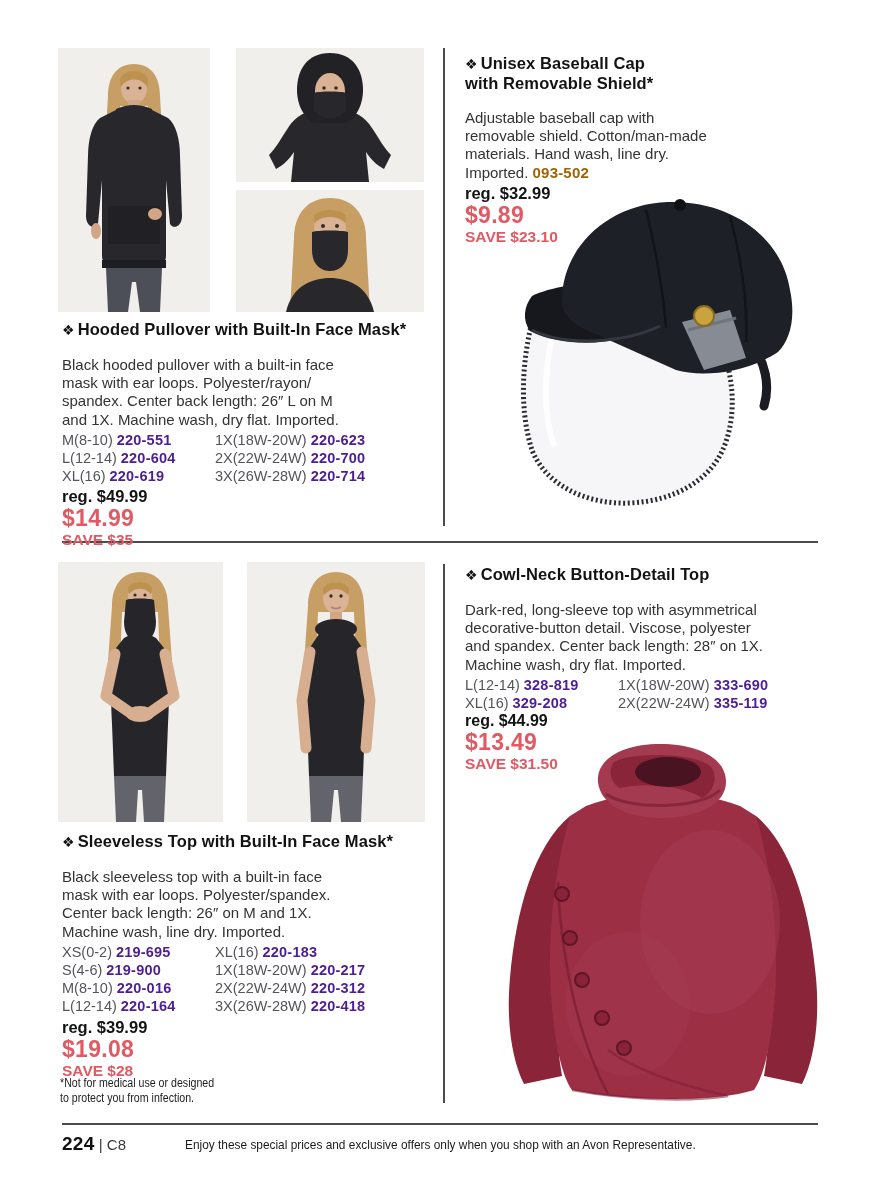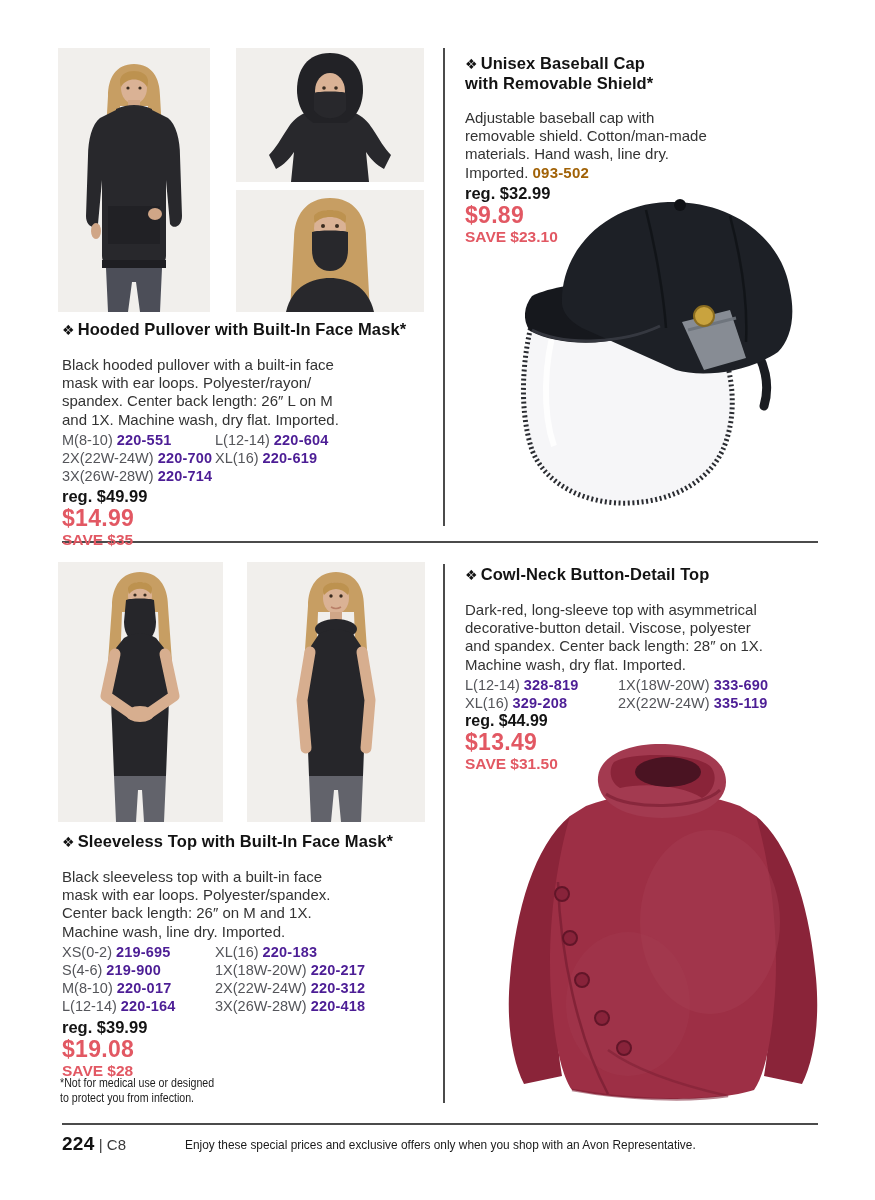--- a/index.html
+++ b/index.html
@@ -87,20 +87,21 @@
   </div>
 
   <div class="pblock" style="left:62px;top:320px;width:385px;">
     <div class="ptitle"><span class="marker">❖</span><span>Hooded Pullover with Built-In Face Mask*</span></div>
     <div class="pdesc">Black hooded pullover with a built-in face
 mask with ear loops. Polyester/rayon/
 spandex. Center back length: 26″ L on M
 and 1X. Machine wash, dry flat. Imported.</div>
     <div class="sizes">
         <div class="size-cell"><span class="sz-label">M(8-10) </span><b class="sz-code">220-551</b></div>
+        <div class="size-cell"><span class="sz-label">1X(18W-20W) </span><b class="sz-code">220-623</b></div>
         <div class="size-cell"><span class="sz-label">L(12-14) </span><b class="sz-code">220-604</b></div>
         <div class="size-cell"><span class="sz-label">2X(22W-24W) </span><b class="sz-code">220-700</b></div>
         <div class="size-cell"><span class="sz-label">XL(16) </span><b class="sz-code">220-619</b></div>
         <div class="size-cell"><span class="sz-label">3X(26W-28W) </span><b class="sz-code">220-714</b></div>
       </div>
     <div class="reg">reg. $49.99</div>
     <div class="price">$14.99</div>
     <div class="save">SAVE $35</div>
   </div>
 
@@ -172,21 +173,21 @@
     <div class="ptitle"><span class="marker">❖</span><span>Sleeveless Top with Built-In Face Mask*</span></div>
     <div class="pdesc">Black sleeveless top with a built-in face
 mask with ear loops. Polyester/spandex.
 Center back length: 26″ on M and 1X.
 Machine wash, line dry. Imported.</div>
     <div class="sizes">
         <div class="size-cell"><span class="sz-label">XS(0-2) </span><b class="sz-code">219-695</b></div>
         <div class="size-cell"><span class="sz-label">XL(16) </span><b class="sz-code">220-183</b></div>
         <div class="size-cell"><span class="sz-label">S(4-6) </span><b class="sz-code">219-900</b></div>
         <div class="size-cell"><span class="sz-label">1X(18W-20W) </span><b class="sz-code">220-217</b></div>
-        <div class="size-cell"><span class="sz-label">M(8-10) </span><b class="sz-code">220-017</b></div>
+        <div class="size-cell"><span class="sz-label">M(8-10) </span><b class="sz-code">220-016</b></div>
         <div class="size-cell"><span class="sz-label">2X(22W-24W) </span><b class="sz-code">220-312</b></div>
         <div class="size-cell"><span class="sz-label">L(12-14) </span><b class="sz-code">220-164</b></div>
         <div class="size-cell"><span class="sz-label">3X(26W-28W) </span><b class="sz-code">220-418</b></div>
       </div>
     <div class="reg">reg. $39.99</div>
     <div class="price">$19.08</div>
     <div class="save">SAVE $28</div>
   </div>
 
   <div class="pblock" style="left:465px;top:565px;width:400px;">

